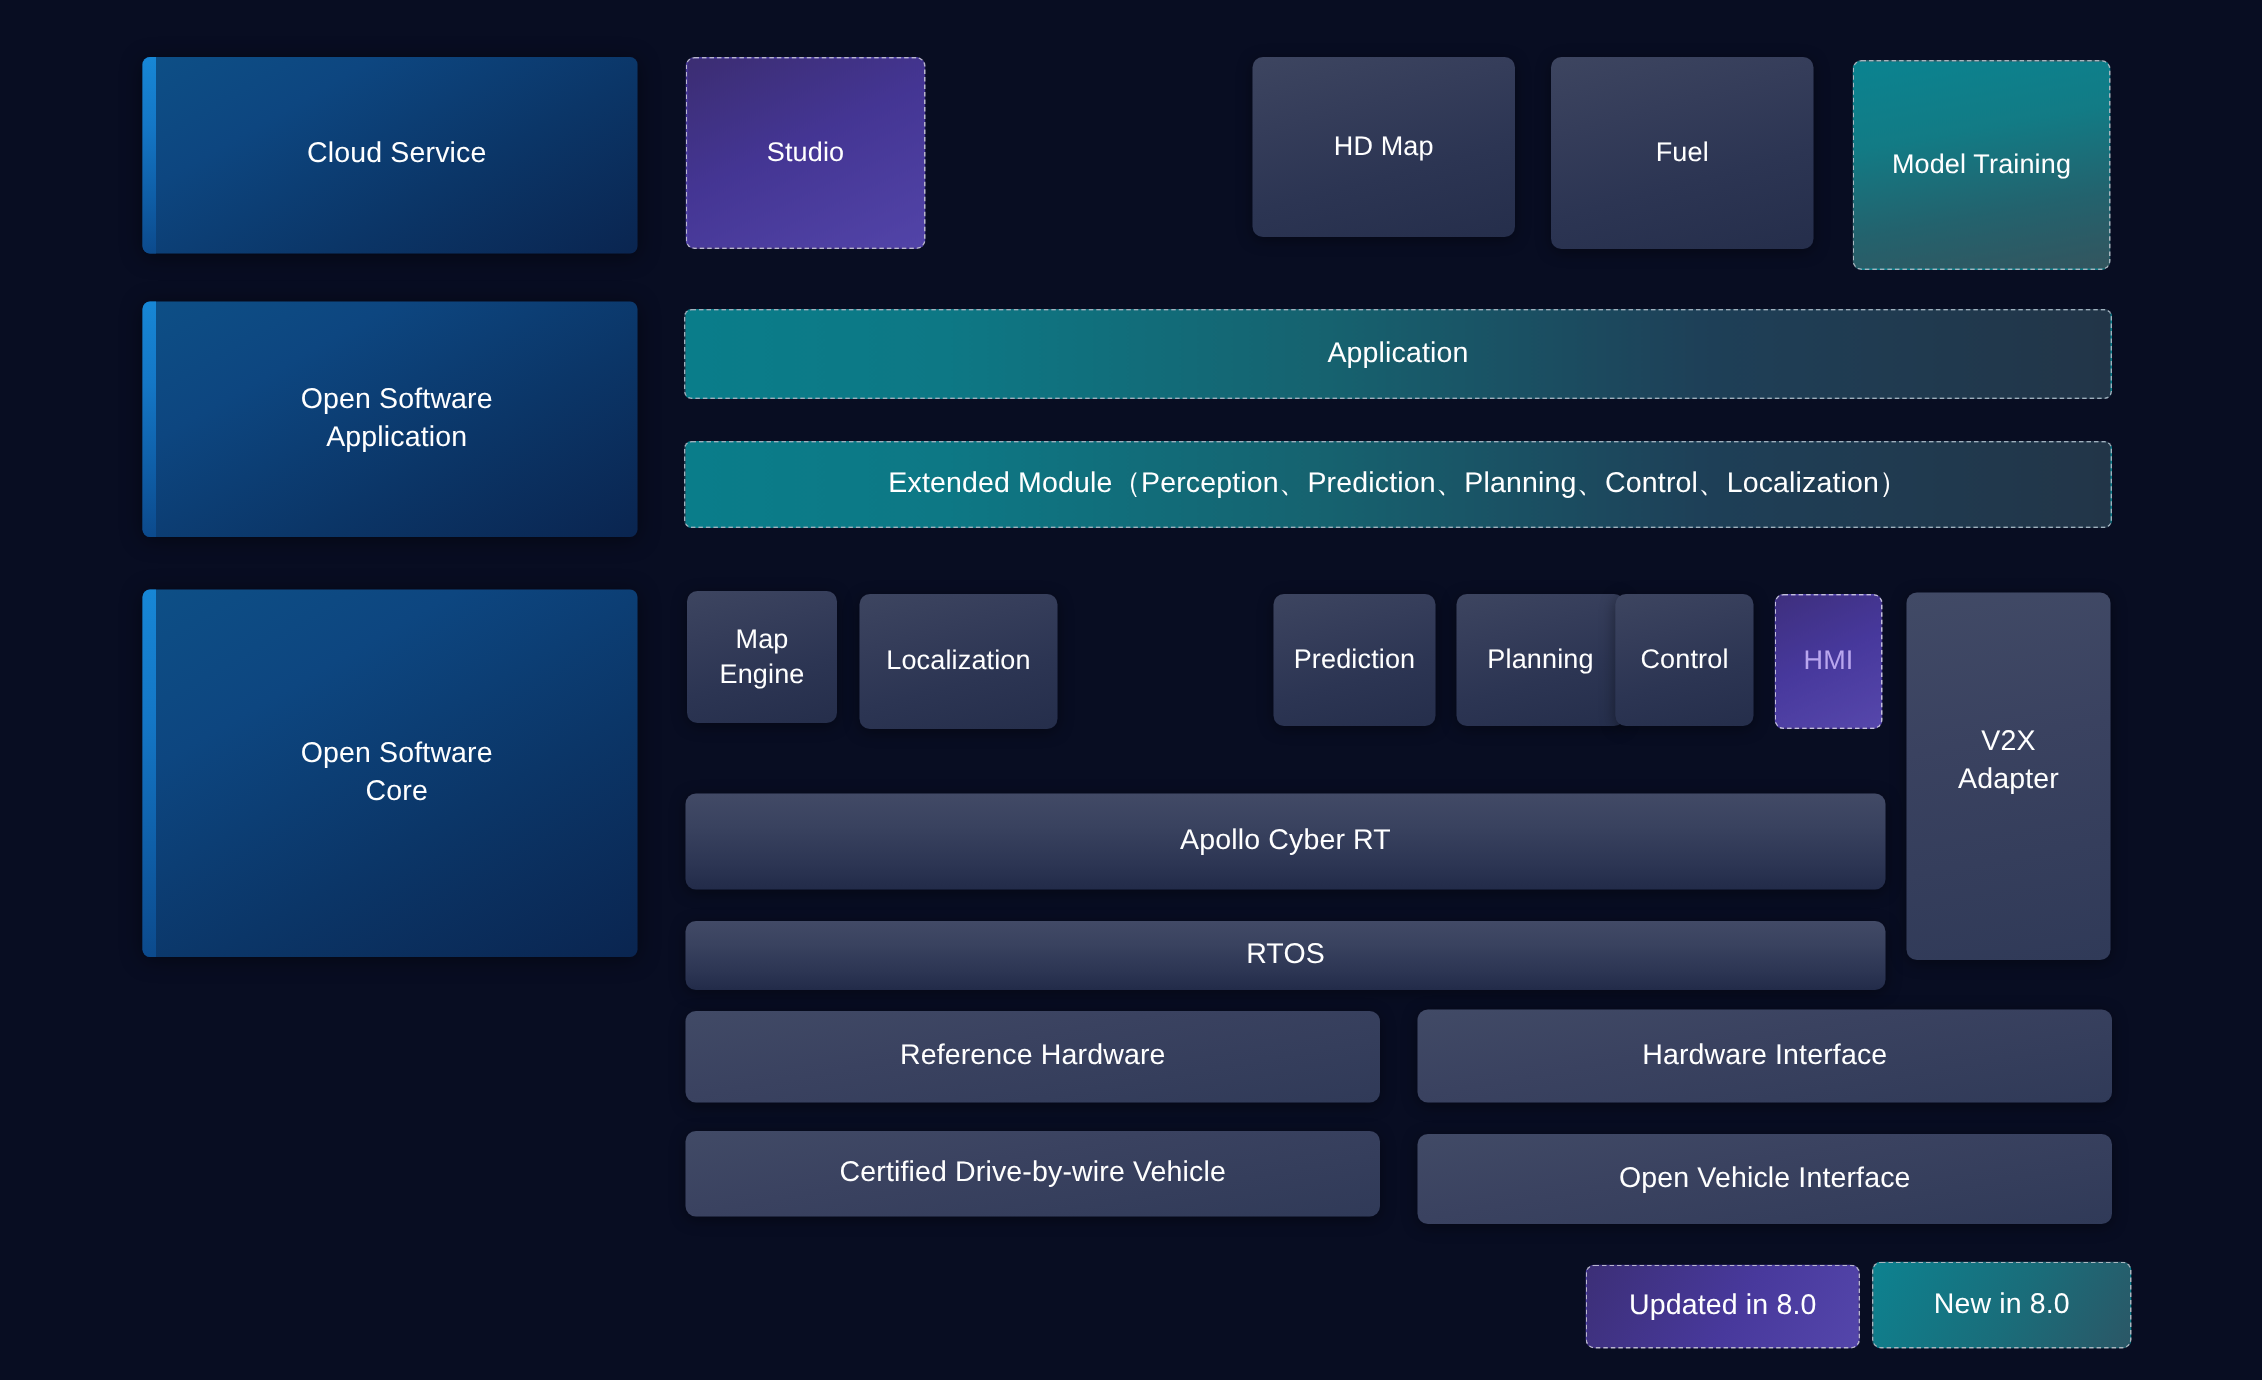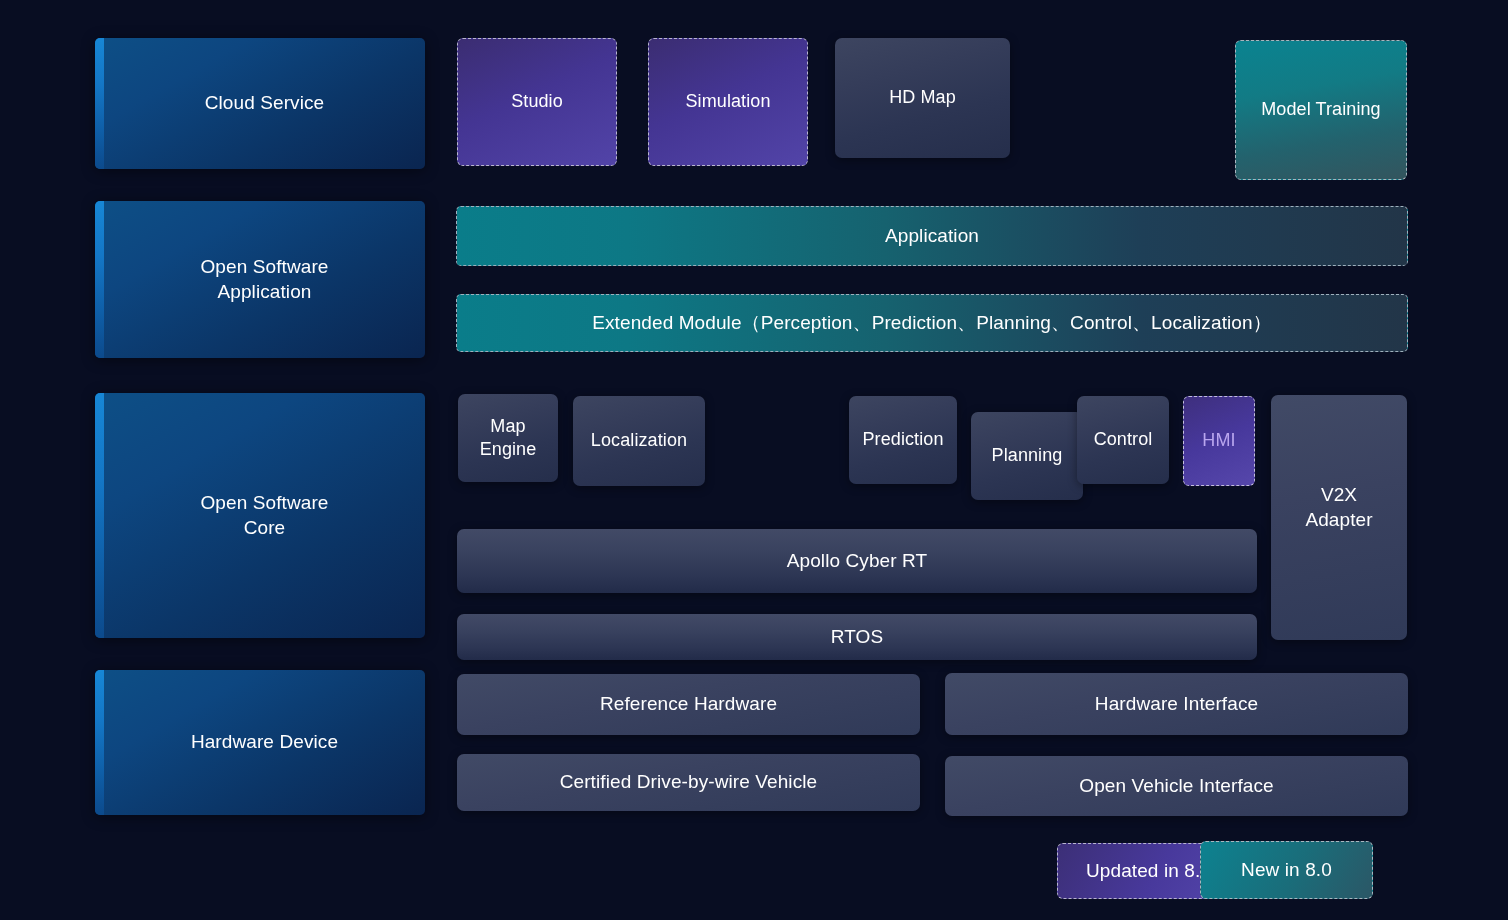--- a/index.html
+++ b/index.html
@@ -98,28 +98,28 @@
 
   <div class="box stagecard" style="left:95px;top:38px;width:330px;height:131px;">
     <span class="accent"></span>
     <span class="lbl">Cloud Service</span>
   </div>
 
   <div class="box purple" style="left:457px;top:38px;width:160px;height:128px;font-size:18px;">
     <span>Studio</span>
   </div>
 
-  <div class="box purple" style="left:648px;top:38px;width:160px;height:128px;font-size:18px;">
-    <span>Simulation</span>
-  </div>
 
   <div class="box slate" style="left:835px;top:38px;width:175px;height:120px;font-size:18px;">
     <span>HD Map</span>
   </div>
 
+  <div class="box slate" style="left:1034px;top:38px;width:175px;height:128px;font-size:18px;">
+    <span>Fuel</span>
+  </div>
 
   <div class="box tealbox" style="left:1235px;top:40px;width:172px;height:140px;font-size:18px;">
     <span>Model Training</span>
   </div>
 
   <div class="box stagecard" style="left:95px;top:201px;width:330px;height:157px;font-size:19px;">
     <span class="accent"></span>
     <span class="lbl">Open Software
 Application</span>
   </div>
@@ -145,21 +145,21 @@
 
   <div class="box slate" style="left:573px;top:396px;width:132px;height:90px;font-size:18px;">
     <span>Localization</span>
   </div>
 
 
   <div class="box slate" style="left:849px;top:396px;width:108px;height:88px;font-size:18px;">
     <span>Prediction</span>
   </div>
 
-  <div class="box slate" style="left:971px;top:396px;width:112px;height:88px;font-size:18px;margin-top:16px;">
+  <div class="box slate" style="left:971px;top:396px;width:112px;height:88px;font-size:18px;">
     <span>Planning</span>
   </div>
 
   <div class="box slate" style="left:1077px;top:396px;width:92px;height:88px;font-size:18px;">
     <span>Control</span>
   </div>
 
   <div class="box purple-hmi" style="left:1183px;top:396px;width:72px;height:90px;font-size:18px;">
     <span>HMI</span>
   </div>
@@ -170,24 +170,20 @@
 
   <div class="box slate-b" style="left:457px;top:589px;width:800px;height:46px;font-size:19px;">
     <span>RTOS</span>
   </div>
 
   <div class="box slate-c" style="left:1271px;top:395px;width:136px;height:245px;font-size:19px;align-items:center;">
     <span style="position:relative;top:-10px;">V2X
 Adapter</span>
   </div>
 
-  <div class="box stagecard" style="left:95px;top:670px;width:330px;height:145px;font-size:19px;">
-    <span class="accent"></span>
-    <span class="lbl">Hardware Device</span>
-  </div>
 
   <div class="box slate-c" style="left:457px;top:674px;width:463px;height:61px;font-size:19px;">
     <span>Reference Hardware</span>
   </div>
 
   <div class="box slate-c" style="left:945px;top:673px;width:463px;height:62px;font-size:19px;">
     <span>Hardware Interface</span>
   </div>
 
   <div class="box slate-c" style="left:945px;top:756px;width:463px;height:60px;font-size:19px;">
@@ -195,17 +191,17 @@
   </div>
 
   <div class="box slate-c" style="left:457px;top:754px;width:463px;height:57px;font-size:19px;">
     <span>Certified Drive-by-wire Vehicle</span>
   </div>
 
   <div class="box legend-purple" style="left:1021px;top:843px;width:183px;height:56px;font-size:19px;margin-left:36px;">
     <span>Updated in 8.0</span>
   </div>
 
-  <div class="box legend-teal" style="left:1200px;top:841px;width:173px;height:58px;font-size:19px;justify-content:center;">
+  <div class="box legend-teal" style="left:1248px;top:841px;width:173px;height:58px;font-size:19px;justify-content:center;">
     <span>New in 8.0</span>
   </div>
 
 </div>
 
 </body></html>

